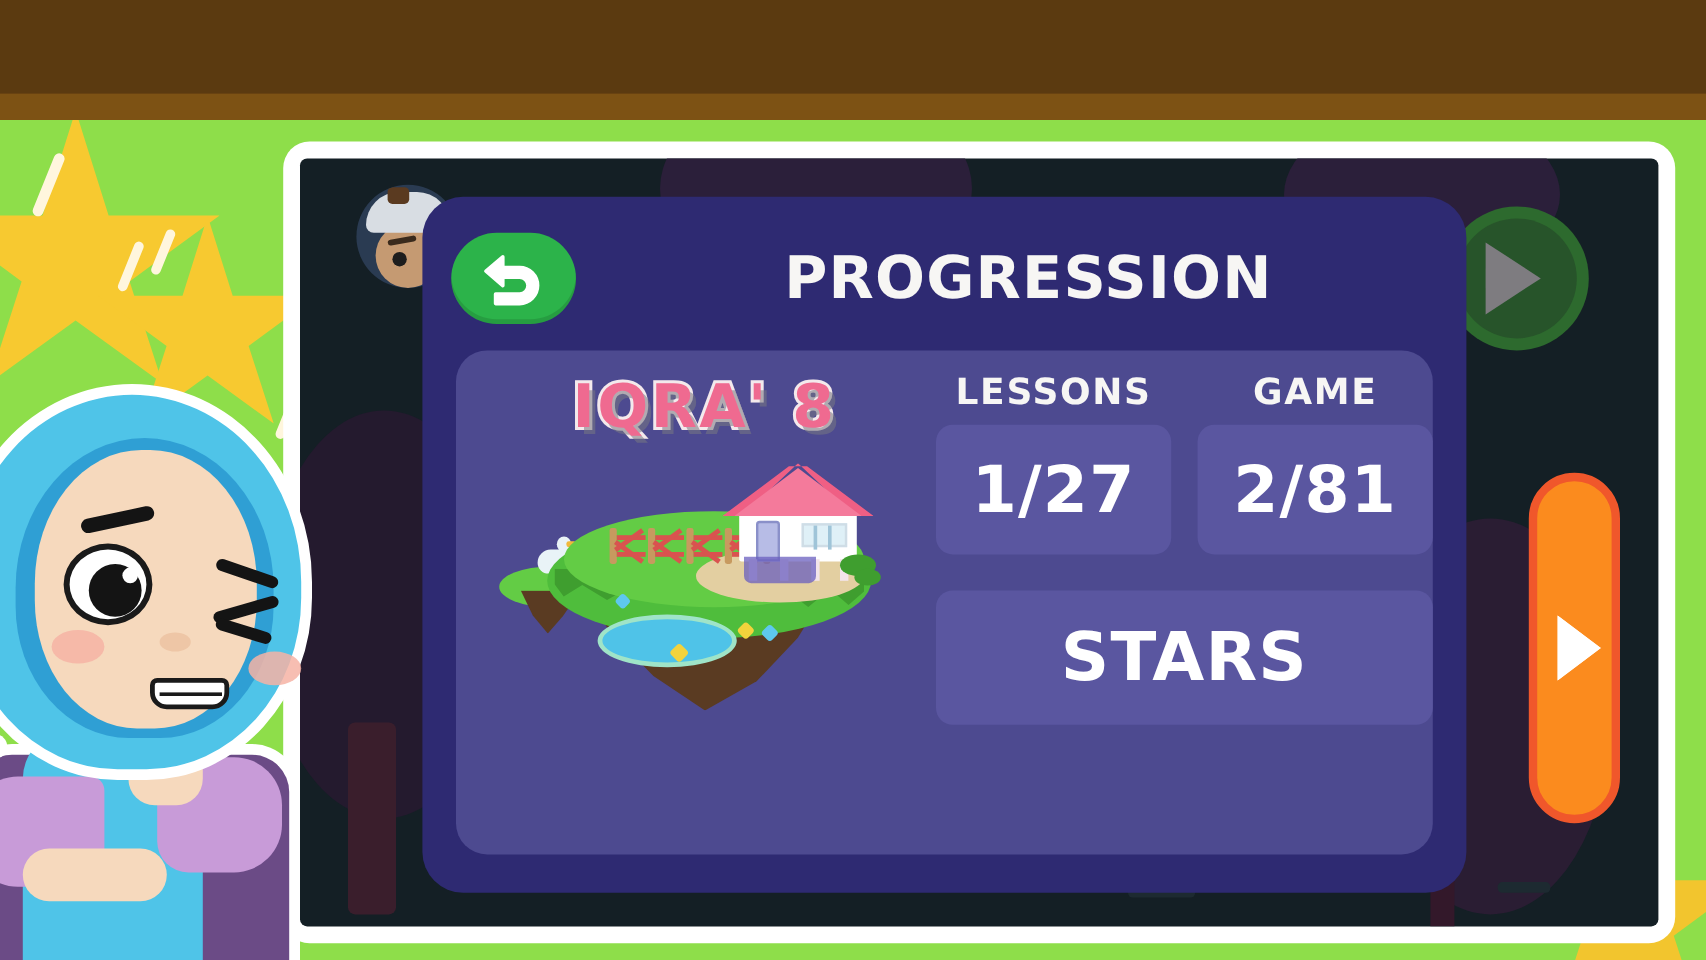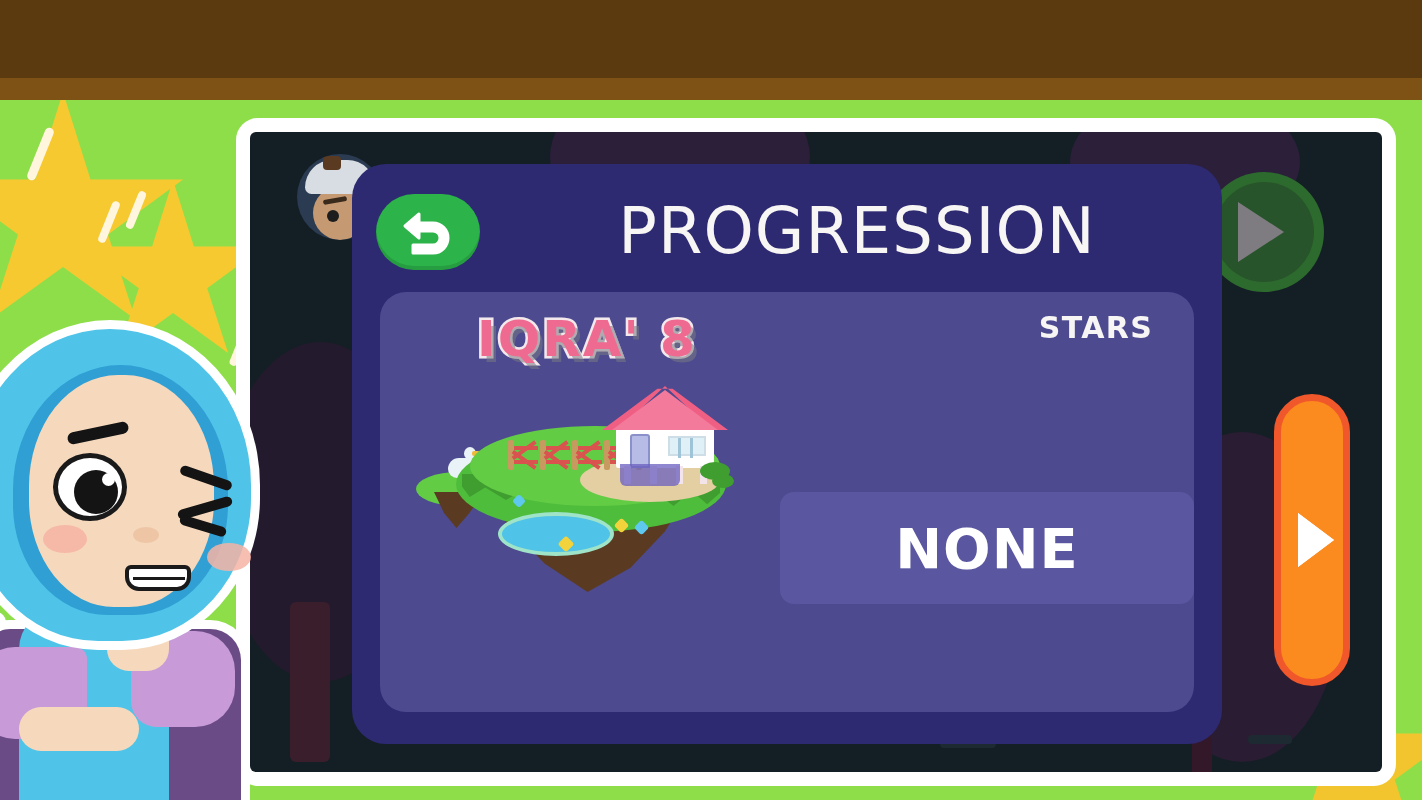--- a/index.html
+++ b/index.html
@@ -225,21 +225,21 @@
     position:absolute; left:24px; top:30px; width:104px; height:76px;
     background:#2cb34a; border-radius:40px;
     display:flex; align-items:center; justify-content:center;
     cursor:pointer;
     box-shadow: inset 0 -4px 0 rgba(0,0,0,.12);
   }
   #back-arrow-svg{ width:62px; height:48px; display:block; }
   #progression-title{
     position:absolute; left:160px; top:22px; width:690px; height:90px;
     display:flex; align-items:center; justify-content:center;
-    color:#f7f6f4; font-size:64px; font-weight:normal;
+    color:#f7f6f4; font-size:49px; font-weight:bold;
     letter-spacing:1px; white-space:nowrap;
     font-family:"DejaVu Sans", sans-serif;
   }
 
   #progression-card{
     position:absolute; left:28px; top:128px; width:814px; height:420px;
     background:#4d4a90; border-radius:26px;
   }
 
   
@@ -511,25 +511,30 @@
             <div class="bush" id="bush1"></div>
             <div class="bush" id="bush2"></div>
             <div class="gem" id="gem1"></div>
             <div class="gem" id="gem2"></div>
             <div class="gem" id="gem3"></div>
             <div class="gem" id="gem4"></div>
           </div>
         </div>
 
         <div id="stats-area">
+          <div id="lessons-block">
+            <div id="lessons-label" class="stat-label">LESSONS</div>
+            <div id="lessons-box" class="stat-box">1/27</div>
+          </div>
           <div id="stars-block">
-            <div id="stars-label" class="stat-label">STARS</div>
+            <div id="stars-label" class="stat-label">GAME</div>
+            <div id="stars-box" class="stat-box">2/81</div>
           </div>
           <div id="favorite-block">
-            <div id="favorite-box" class="stat-box">NONE</div>
+            <div id="favorite-box" class="stat-box">STARS</div>
           </div>
         </div>
 
       </div>
     </div>
 
     <div id="next-button">
       <div id="next-arrow"></div>
     </div>
 

